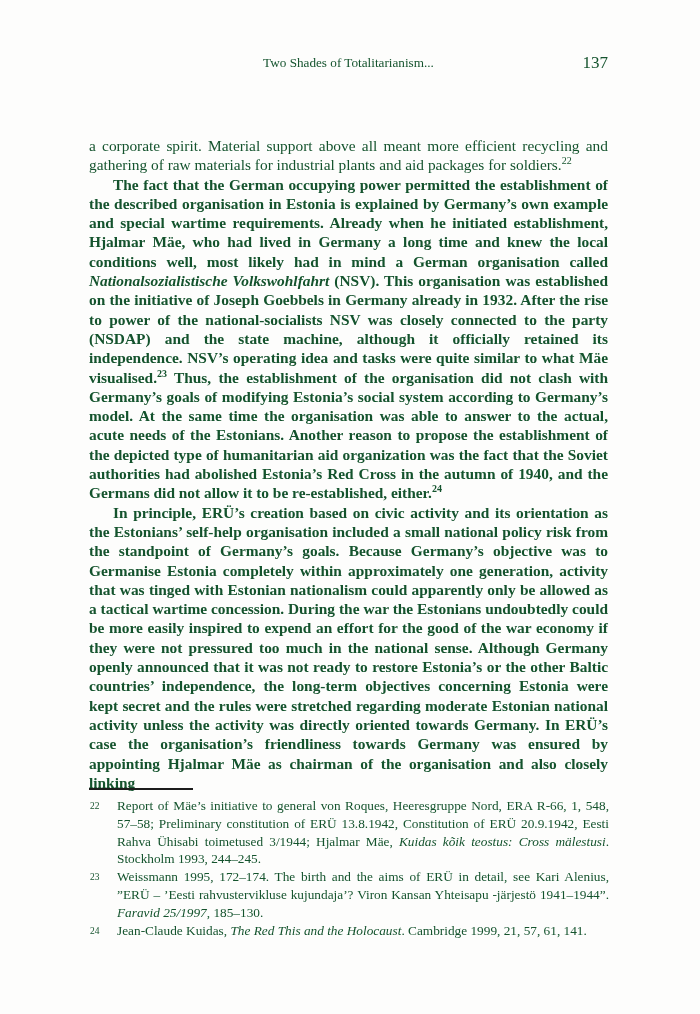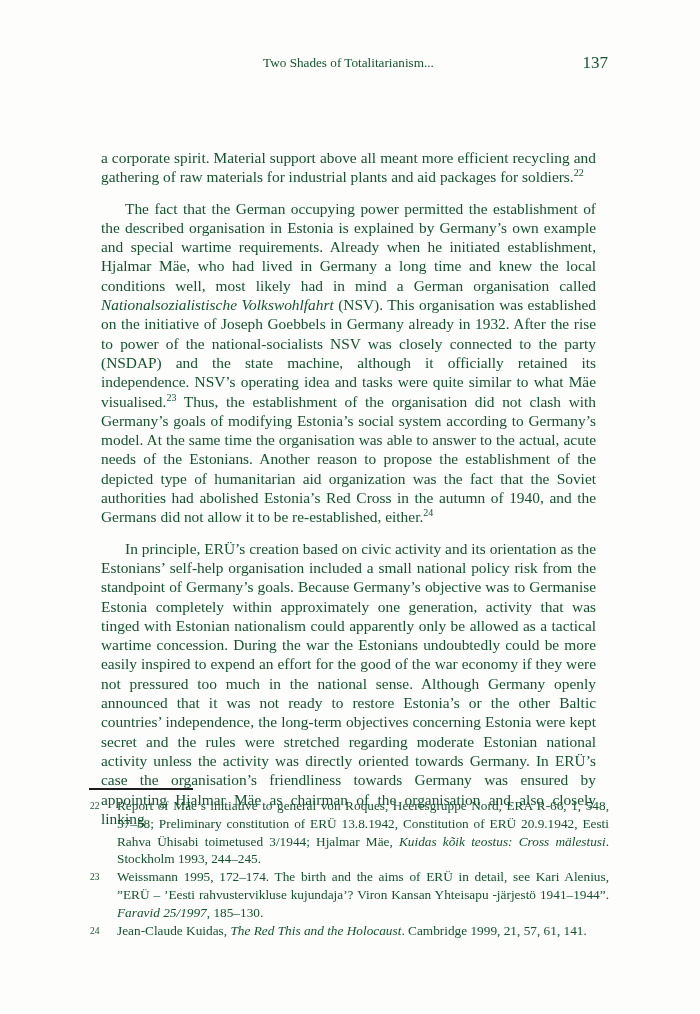--- a/index.html
+++ b/index.html
@@ -17,22 +17,22 @@
   .rh-title { position: absolute; left: 0; right: 0; text-align: center; font-size: 13.2px; }
   .rh-num { position: absolute; right: 0; top: -2px; font-size: 17px; }
   
   .body-text {
     position: absolute;
     top: 136px; left: 89px; width: 519px;
     text-align: justify;
     font-size: 15.4px;
     line-height: 19.3px;
   }
-  .para { margin: 12px; }
-  .para.indent { text-indent: 24px; }
+  .para { margin: 0; }
+  .para.indent { text-indent: 24px; font-weight: bold; }
   .it { font-style: italic; }
   .supref { font-size: 10px; vertical-align: super; line-height: 0; }
   
   .fn-rule {
     position: absolute;
     top: 788px; left: 89px; width: 104px;
     border-top: 2px solid #1c1c1c;
   }
   .footnotes {
     position: absolute;

